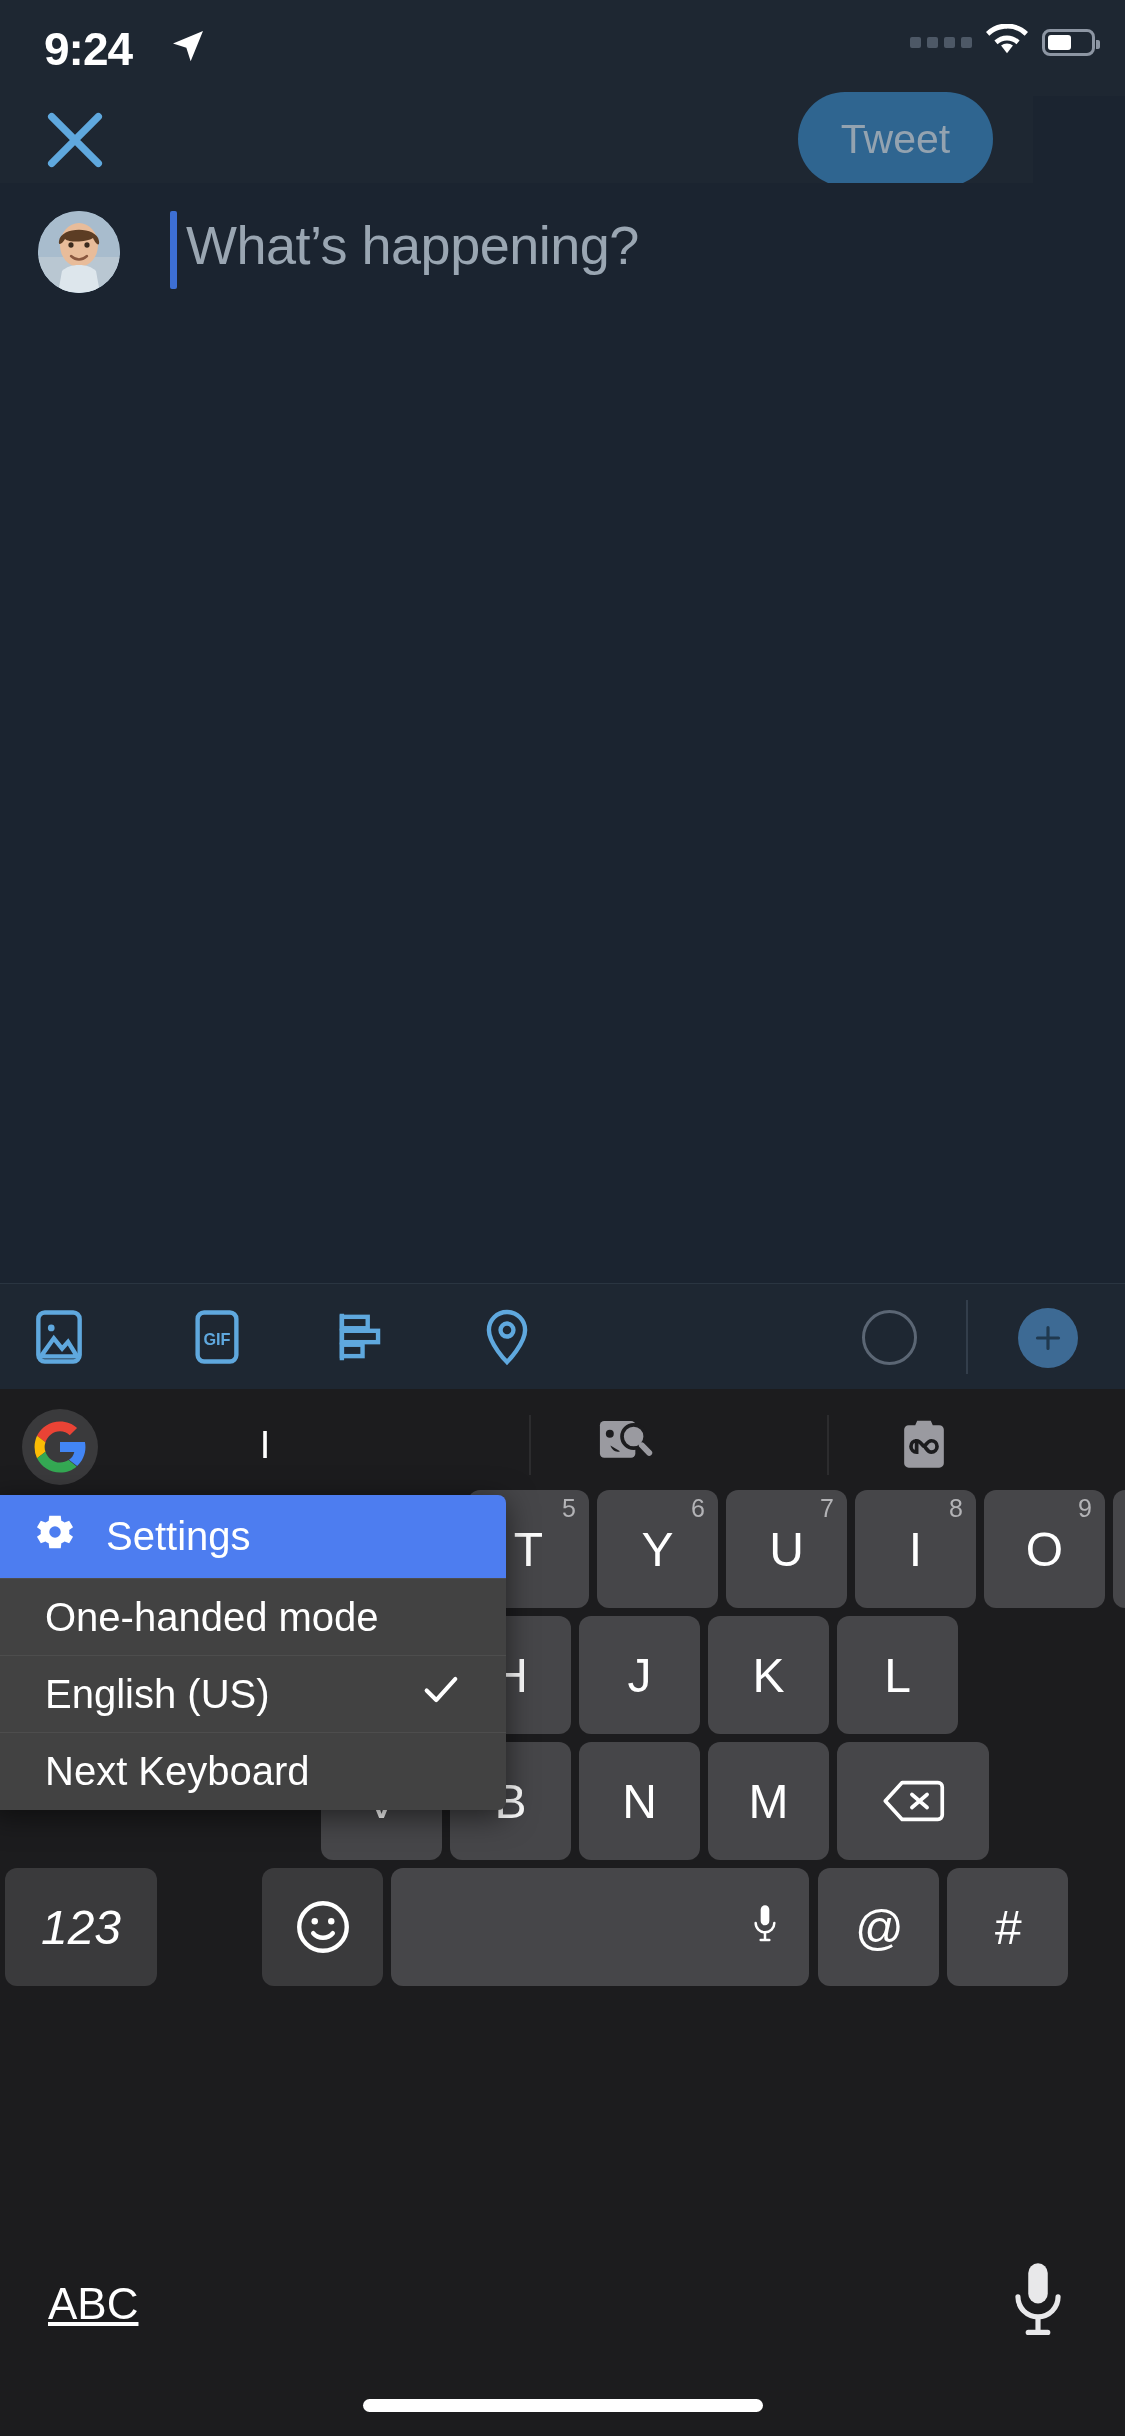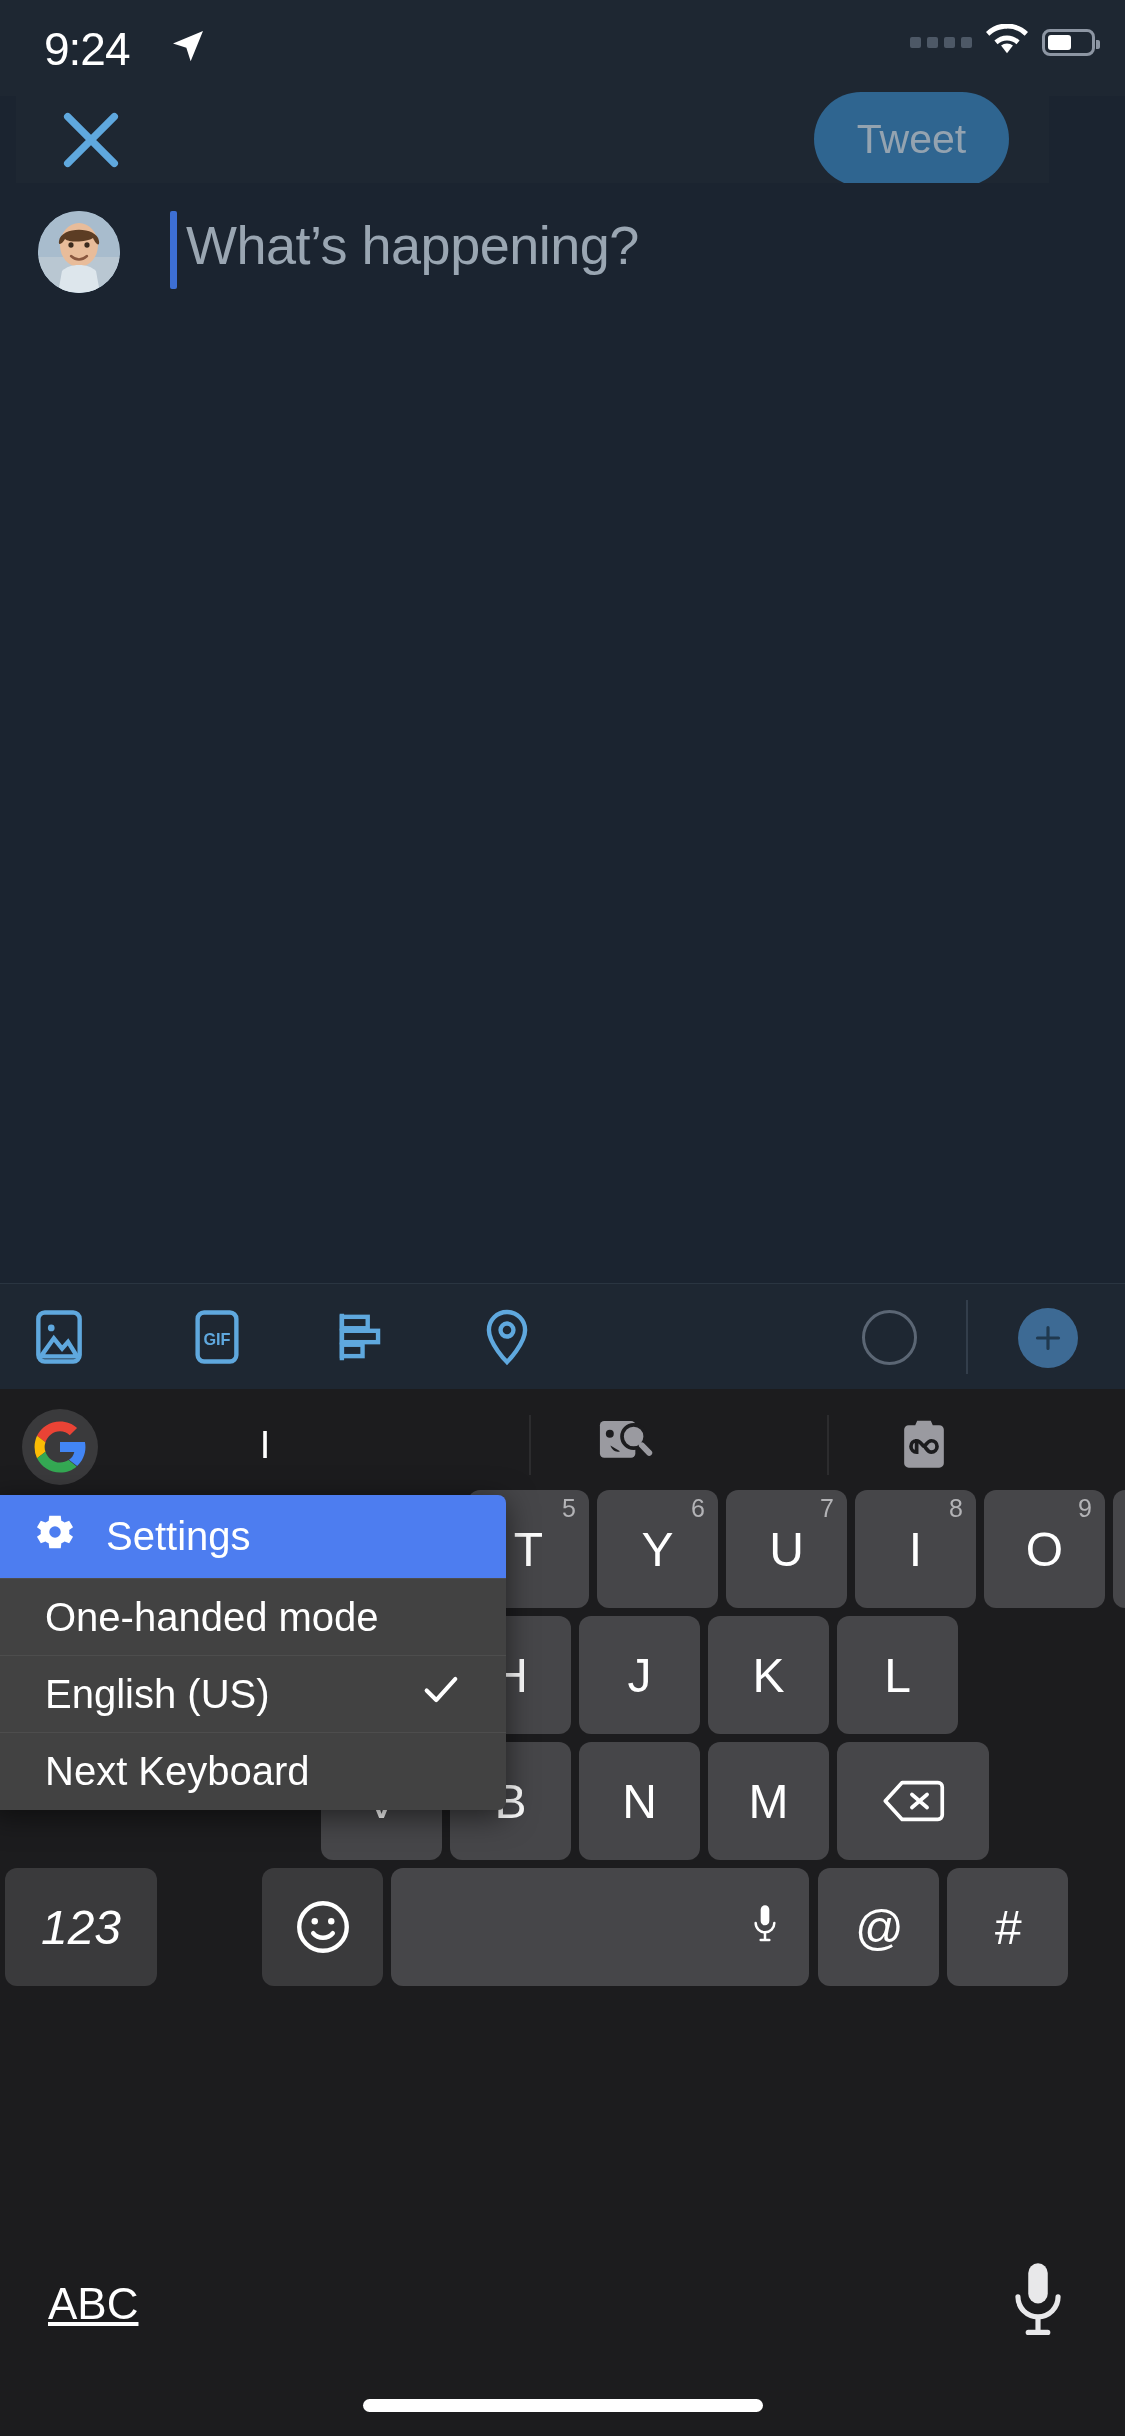--- a/index.html
+++ b/index.html
@@ -15,21 +15,21 @@
     background:#1b2430;
   }
 
   
   #status-bar {
     position:absolute; left:0; top:0; width:1125px; height:96px;
     background:#1e2732;
   }
   #status-time {
     position:absolute; left:44px; top:22px;
-    font-size:46px; font-weight:normal; color:#ffffff;
+    font-size:46px; font-weight:bold; color:#ffffff;
     letter-spacing:-1px;
   }
   #status-loc { position:absolute; left:168px; top:26px; }
   #status-right {
     position:absolute; right:30px; top:24px;
     display:flex; align-items:center; gap:14px;
   }
   .sig-dots { display:flex; gap:6px; align-items:center; }
   .sig-dots i {
     display:block; width:11px; height:11px; border-radius:2px;
@@ -40,21 +40,21 @@
     border-radius:8px; position:relative; padding:3px;
   }
   .battery::after {
     content:""; position:absolute; right:-8px; top:8px;
     width:4px; height:9px; background:#8d96a3; border-radius:0 2px 2px 0;
   }
   .battery b { display:block; width:55%; height:100%; background:#ffffff; border-radius:3px; }
 
   
   #nav-bar {
-    position:absolute; left:16px; top:96px; width:1033px; height:87px;
+    position:absolute; left:0; top:96px; width:1033px; height:87px;
     background:#1e2732;
   }
   #close-btn {
     position:absolute; left:35px; top:4px;
     width:80px; height:80px;
   }
   #tweet-btn {
     position:absolute; right:40px; top:-4px;
     width:195px; height:94px; border-radius:47px;
     background:#2f6590;

